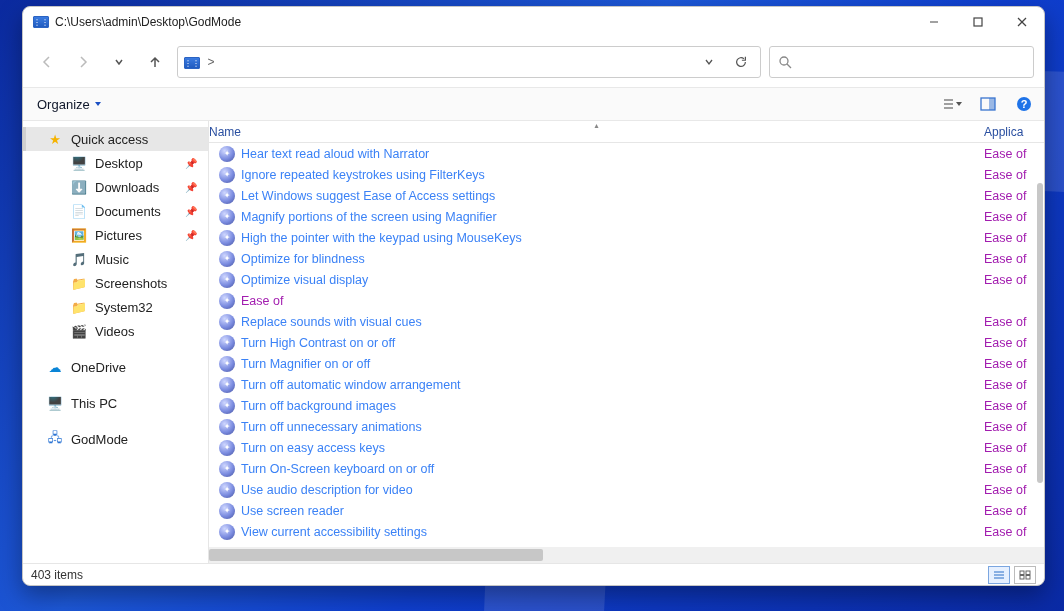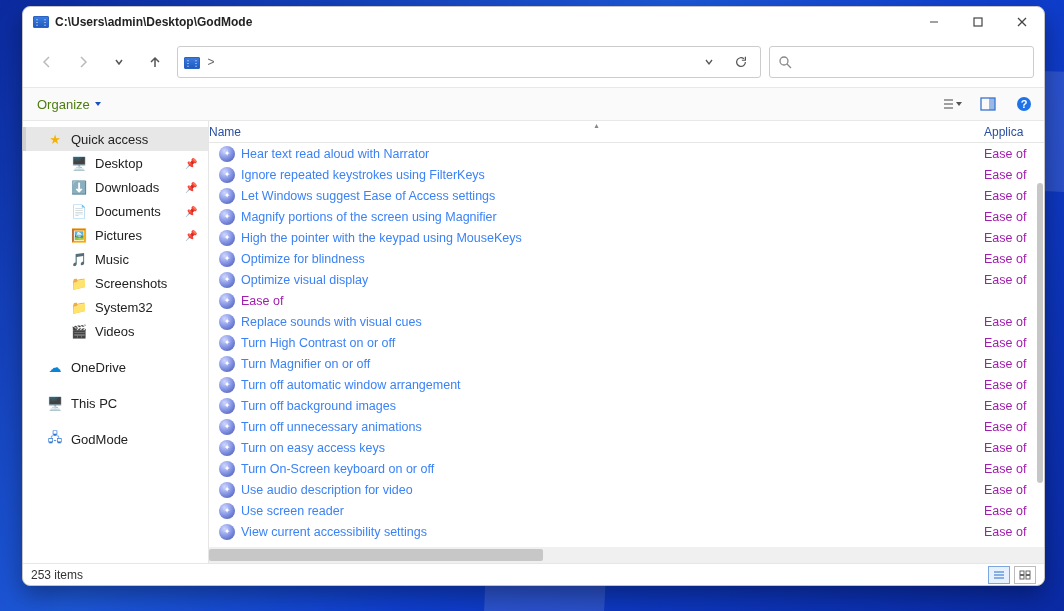--- a/index.html
+++ b/index.html
@@ -31,21 +31,21 @@
     height: 30px;
     display: flex; align-items: center;
     padding-left: 10px;
     font-size: 12px;
     color: #222;
   }
   .titlebar .title-icon {
     width: 16px; height: 16px; margin-right: 6px;
     display: inline-flex; align-items: center; justify-content: center;
   }
-  .titlebar .title-text { flex: none; font-weight: bold; }
+  .titlebar .title-text { flex: none; }
   .titlebar .spacer { flex: 1; }
   .winbtn {
     width: 44px; height: 30px;
     display: flex; align-items: center; justify-content: center;
     color: #444;
   }
 
   .navrow {
     height: 50px;
     display: flex; align-items: center;
@@ -85,21 +85,21 @@
   .cmdbar {
     height: 34px;
     border-top: 1px solid #e8e8e8;
     border-bottom: 1px solid #e8e8e8;
     background: #fafafa;
     display: flex; align-items: center;
     padding: 0 10px 0 14px;
     font-size: 13px;
   }
   .cmdbar .organize {
-    color: #4d7c0f;
+    color: #0f172a;
     display: flex; align-items: center; gap: 4px;
   }
   .cmdbar .right-tools {
     margin-left: auto; display: flex; align-items: center; gap: 16px;
   }
   .tool-icon { width: 20px; height: 20px; display:flex; align-items:center; justify-content:center; color:#444; }
 
   .body {
     flex: 1; display: flex; min-height: 0;
     background: #fff;
@@ -494,21 +494,21 @@
           <div class="vscroll-thumb"></div>
         </div>
         <div class="hscroll-track">
           <div class="hscroll-thumb"></div>
         </div>
       </div>
     </div>
   </div>
 
   <div class="statusbar">
-    <span>253 items</span>
+    <span>403 items</span>
     <div class="right">
       <div class="viewbtn active">
         <svg width="12" height="10">
             <line x1="1" y1="2" x2="11" y2="2" stroke="#2b6fc7"></line>
             <line x1="1" y1="5" x2="11" y2="5" stroke="#2b6fc7"></line>
             <line x1="1" y1="8" x2="11" y2="8" stroke="#2b6fc7"></line>
           </svg>
       </div>
       <div class="viewbtn">
         <svg width="12" height="10">

